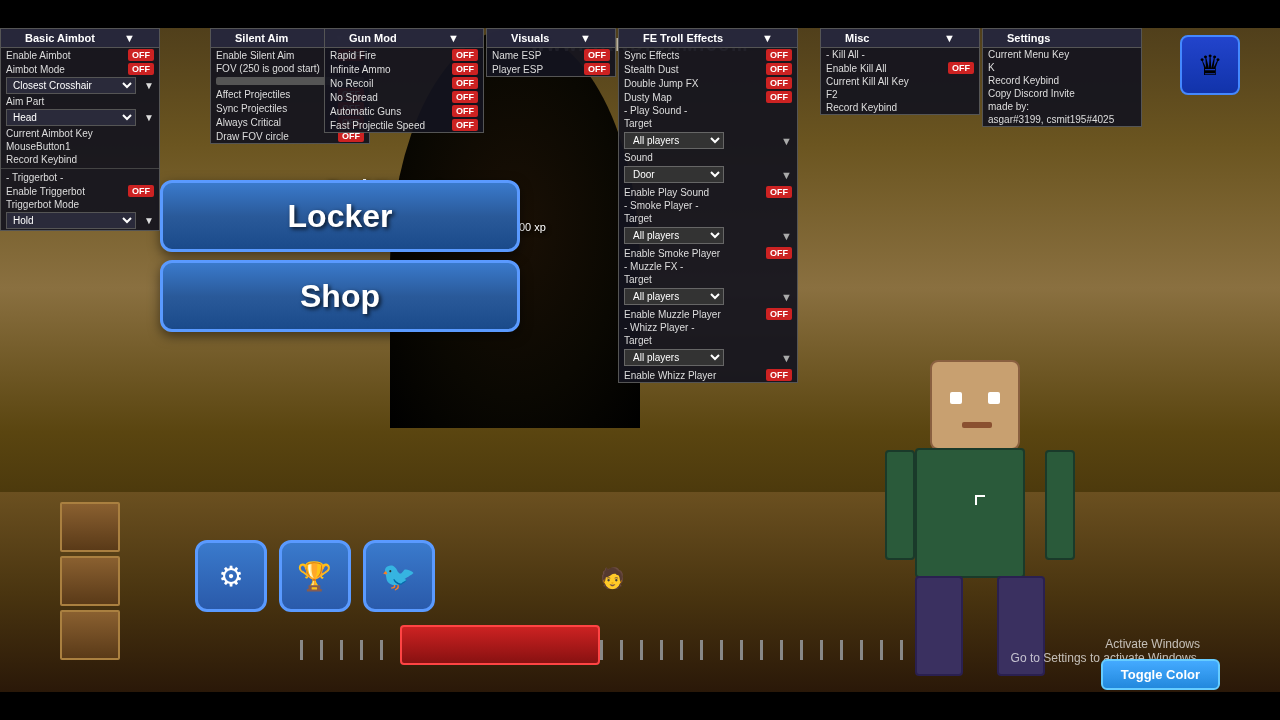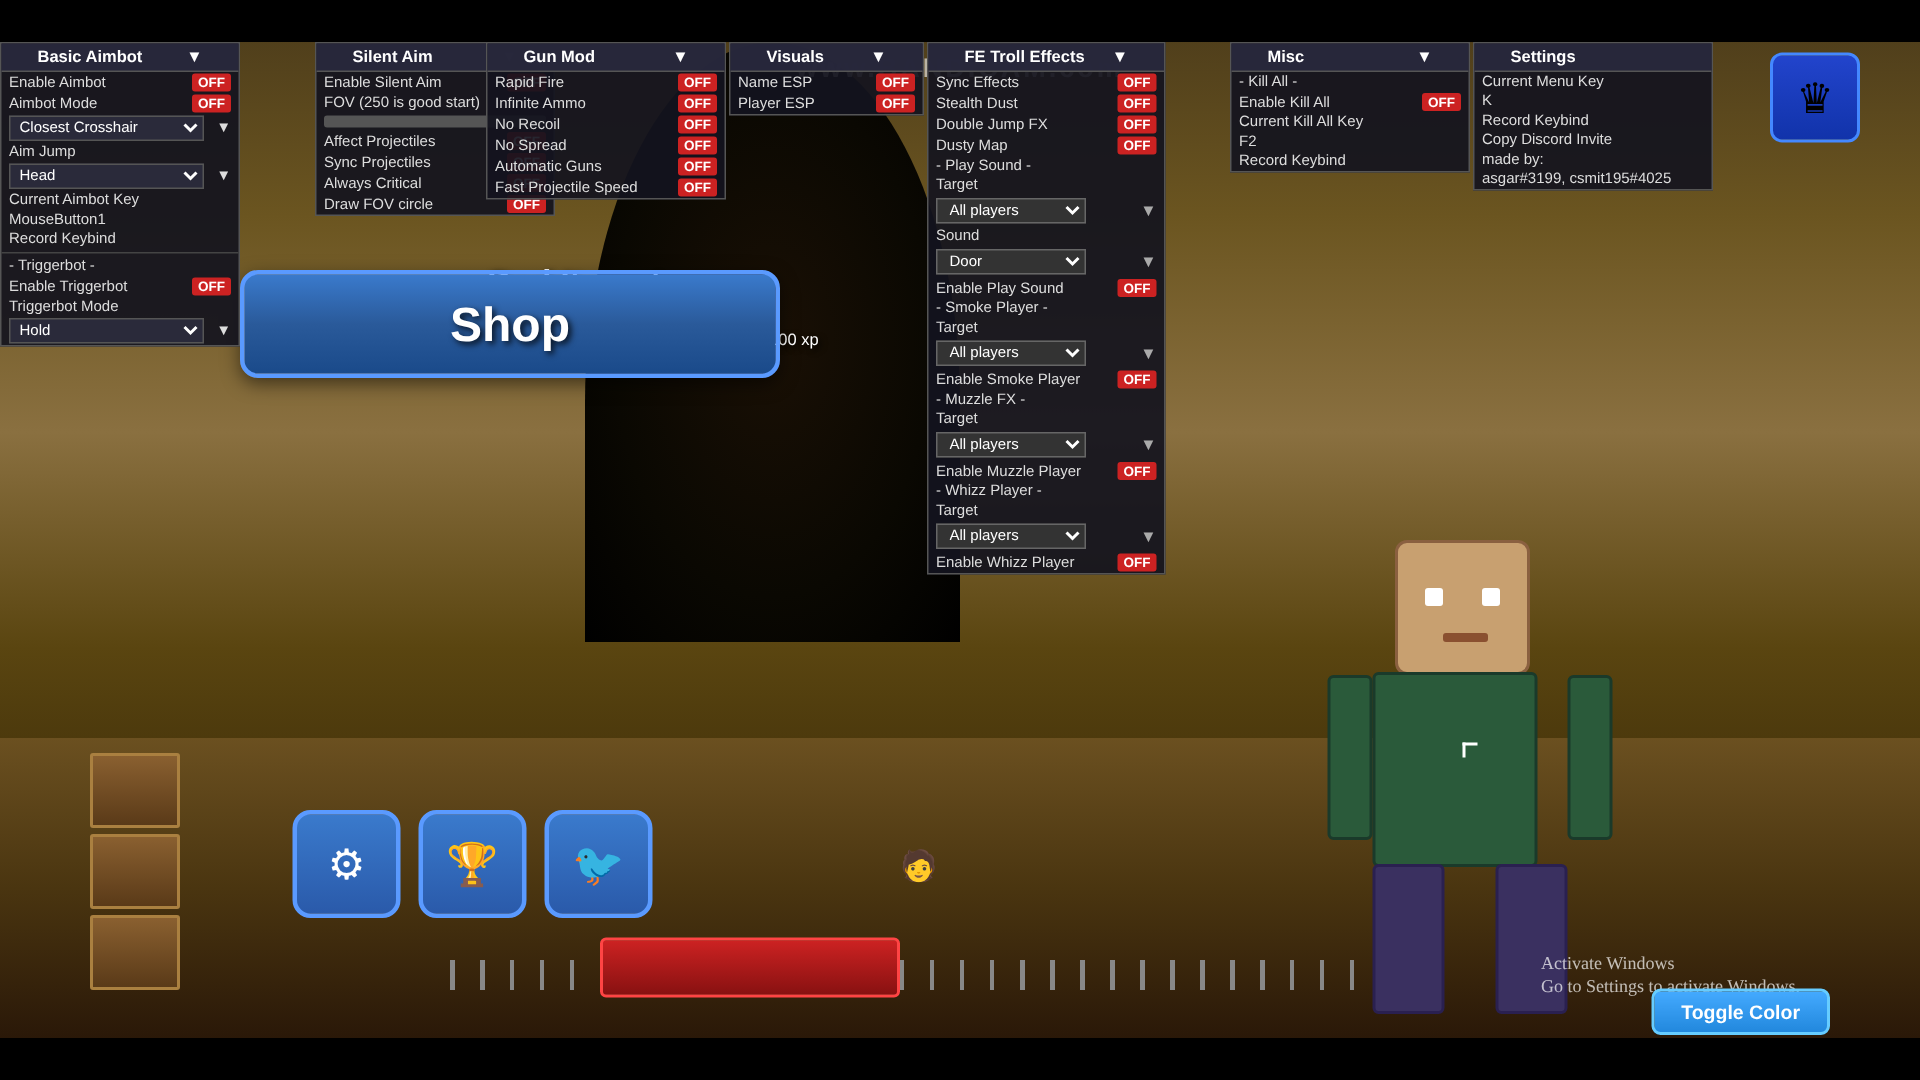--- a/index.html
+++ b/index.html
@@ -242,21 +242,21 @@
     .panel-visuals {
       top: 28px;
       left: 486px;
       width: 130px;
     }
 
     
     .panel-fe {
       top: 28px;
       left: 618px;
-      width: 159px;
+      width: 180px;
     }
 
     
     .panel-misc {
       top: 28px;
       left: 820px;
       width: 160px;
     }
 
     
@@ -372,21 +372,21 @@
     }
 
     
     .activate-windows {
       position: absolute;
       bottom: 55px;
       right: 80px;
       z-index: 30;
       color: rgba(255,255,255,0.7);
       font-size: 12px;
-      font-family: Liberation Serif, serif;
+      text-align: right;
     }
 
     
     .toggle-color-btn {
       position: absolute;
       bottom: 30px;
       right: 60px;
       z-index: 30;
       background: linear-gradient(180deg, #44aaff 0%, #2288dd 100%);
       border: 2px solid #66ccff;
@@ -518,21 +518,21 @@
     <span>Aimbot Mode</span>
     <span class="badge-off">OFF</span>
   </div>
   <div class="panel-row">
     <select class="combo-select">
       <option>Closest Crosshair</option>
     </select>
     <span>▼</span>
   </div>
   <div class="panel-row">
-    <span>Aim Jump</span>
+    <span>Aim Part</span>
   </div>
   <div class="panel-row">
     <select class="combo-select">
       <option>Head</option>
     </select>
     <span>▼</span>
   </div>
   <div class="panel-row">
     <span>Current Aimbot Key</span>
   </div>
@@ -787,20 +787,21 @@
   <div class="xp-bar-container">
     <span style="font-size:11px;">0 xp</span>
     <div class="xp-bar">
       <div class="xp-fill"></div>
     </div>
     <span style="font-size:11px;">100 xp</span>
   </div>
 </div>
 
 <div class="game-buttons">
+  <div class="game-btn">Locker</div>
   <div class="game-btn">Shop</div>
 </div>
 
 <div class="game-icon-btns">
   <div class="icon-btn">
     <span>⚙</span>
   </div>
   <div class="icon-btn">
     <span>🏆</span>
   </div>

